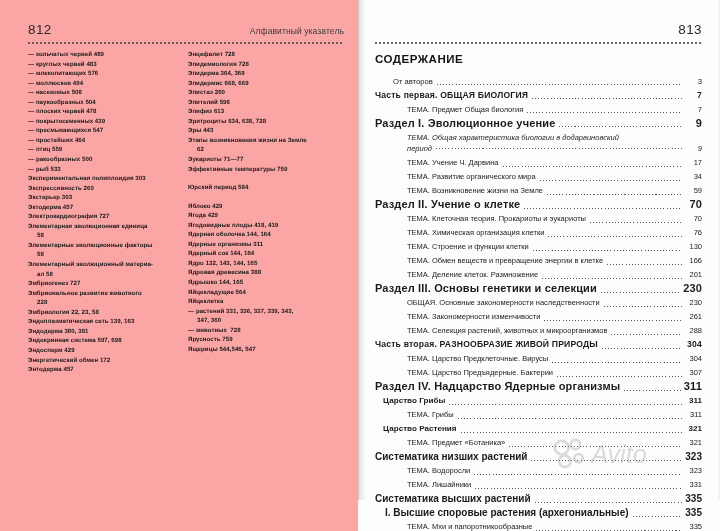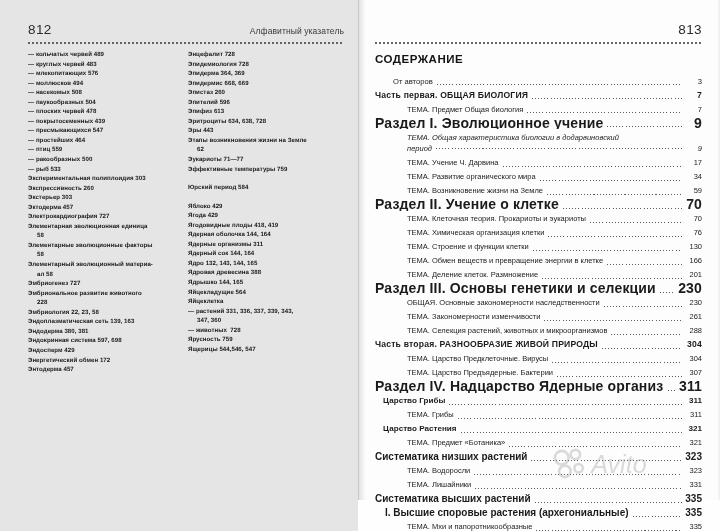--- a/index.html
+++ b/index.html
@@ -19,21 +19,21 @@
     inset: 0;
     display: flex;
     background: #fefefe;
   }
 
   
   .page-left {
     position: relative;
     width: 358px;
     height: 531px;
-    background: #e5e5e5;
+    background: #fca5a5;
     box-sizing: border-box;
     padding: 22px 14px 10px 28px;
   }
   .page-right {
     position: relative;
     width: 362px;
     height: 500px;
     background: #fdfdfd;
     box-sizing: border-box;
     padding: 22px 18px 10px 16px;
@@ -135,35 +135,35 @@
   }
   .toc-page {
     flex: 0 0 auto;
     text-align: right;
     min-width: 17px;
   }
 
   
   .lvl-front  { padding-left: 18px; font-weight: 400; }
   .lvl-part   { padding-left: 0;    font-weight: 700; font-size: 8.6px; letter-spacing:.2px; }
-  .lvl-razdel { padding-left: 0;    font-weight: 700; font-size: 14px; letter-spacing:.15px; }
+  .lvl-razdel { padding-left: 0;    font-weight: 700; font-size: 11px; letter-spacing:.15px; }
   .lvl-king   { padding-left: 8px;  font-weight: 700; font-size: 8.1px; }
   .lvl-syst   { padding-left: 0;    font-weight: 700; font-size: 10px; }
   .lvl-roman  { padding-left: 10px; font-weight: 700; font-size: 10px; }
   .lvl-tema   { padding-left: 32px; font-weight: 400; font-size: 7.5px; }
 
   .toc-row.wrapped { display:block; white-space: normal; font-style: italic; }
   .toc-row.wrapped .toc-wrap-first { display:block; }
   .toc-row.wrapped .toc-wrap-second { display:flex; align-items:center; }
 
   
   .watermark {
     position: absolute;
     right: 6px;
-    bottom: 14px;
+    bottom: 24px;
     width: 168px;
     height: 44px;
     opacity: .30;
     pointer-events: none;
   }
   .watermark svg { width: 100%; height: 100%; display:block; }
   .page-edge-right {
     position:absolute; right:0; top:0; width:3px; height:100%;
     background: linear-gradient(to left, #ededed, #ffffff);
   }

